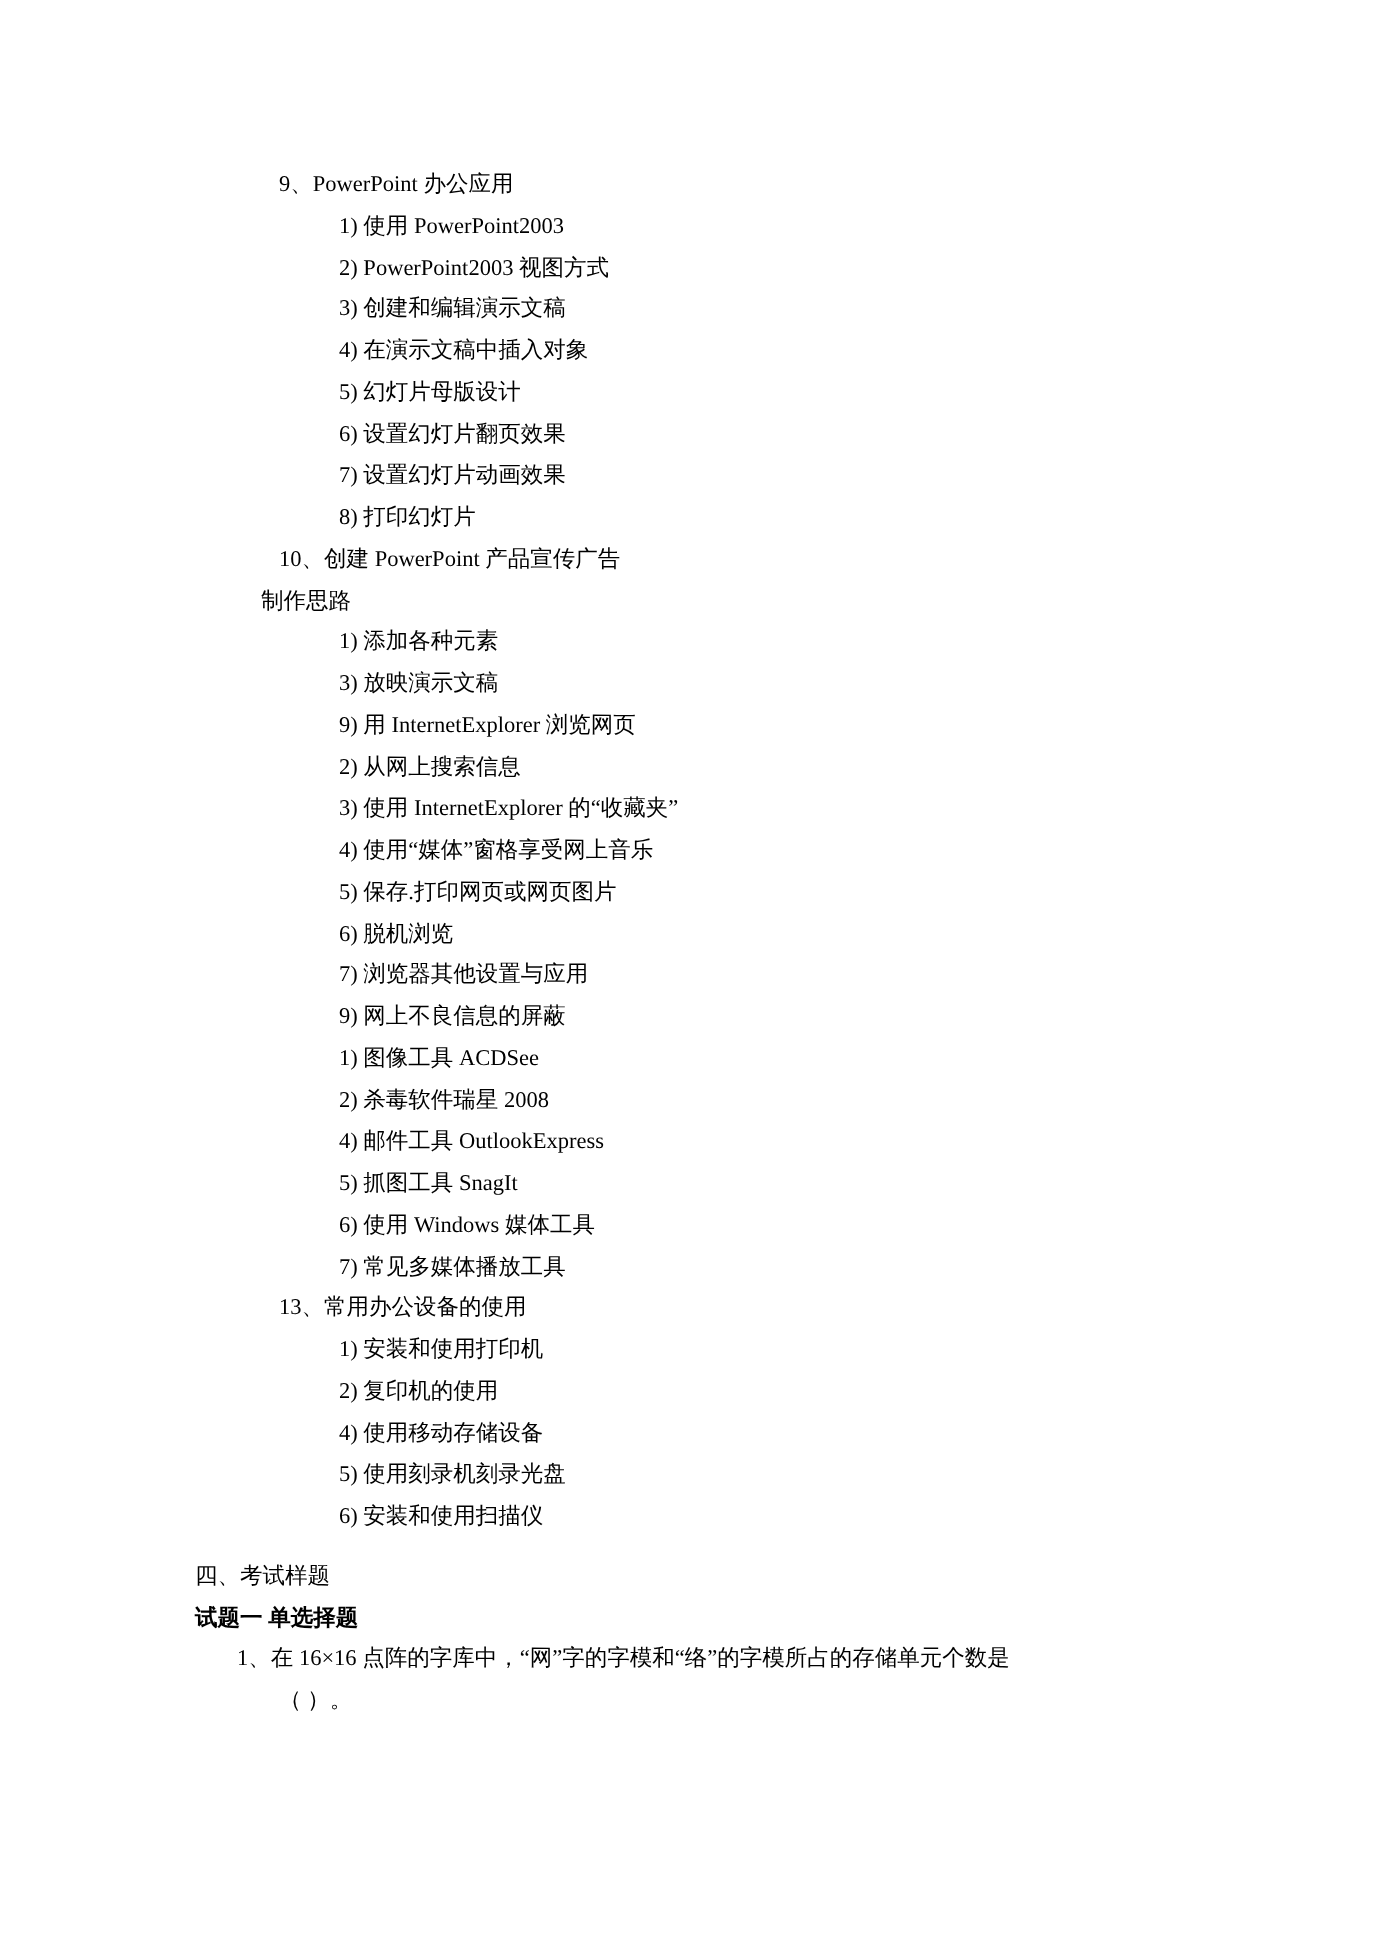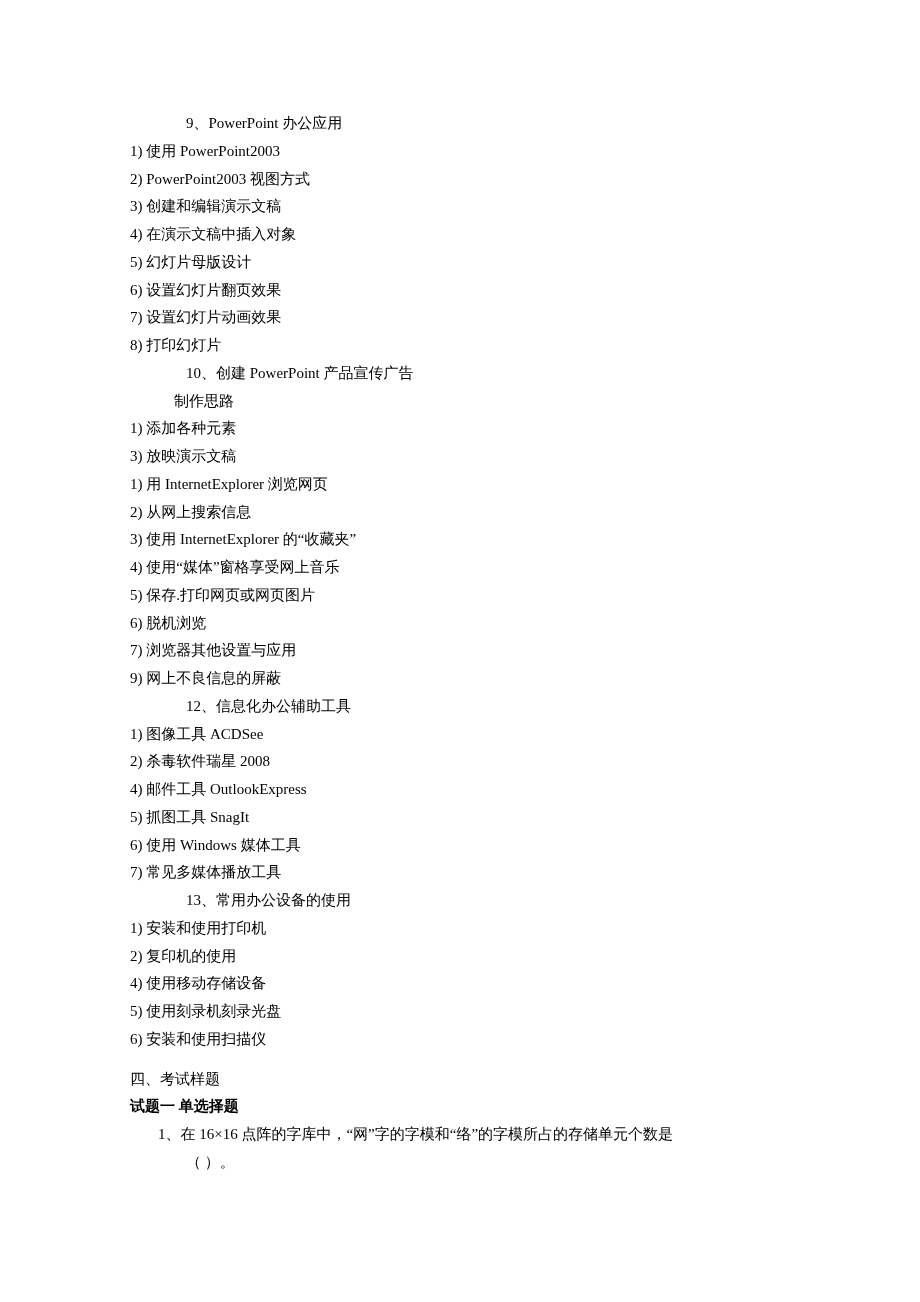--- a/index.html
+++ b/index.html
@@ -12,20 +12,21 @@
     line-height: 1.85;
     width: 920px;
   }
   .page {
     padding: 110px 130px 80px 130px;
   }
   .topic {
     margin-left: 56px;
   }
   .sub-item {
+    margin-left: 96px;
   }
   .prep-line {
     margin-left: 44px;
   }
   .section-heading {
     margin-left: 0;
     margin-top: 12px;
     font-family: Liberation Serif, serif;
   }
   .bold {
@@ -50,29 +51,28 @@
       <div class="sub-item">3)  创建和编辑演示文稿</div>
       <div class="sub-item">4)  在演示文稿中插入对象</div>
       <div class="sub-item">5)  幻灯片母版设计</div>
       <div class="sub-item">6)  设置幻灯片翻页效果</div>
       <div class="sub-item">7)  设置幻灯片动画效果</div>
       <div class="sub-item">8)  打印幻灯片</div>
       <div class="topic">10、创建 PowerPoint 产品宣传广告</div>
       <div class="prep-line">制作思路</div>
       <div class="sub-item">1)  添加各种元素</div>
       <div class="sub-item">3)  放映演示文稿</div>
-      <div class="sub-item">1)  用 InternetExplorer 浏览网页</div>
+      <div class="sub-item">9)  用 InternetExplorer 浏览网页</div>
       <div class="sub-item">2)  从网上搜索信息</div>
       <div class="sub-item">3)  使用 InternetExplorer 的“收藏夹”</div>
       <div class="sub-item">4)  使用“媒体”窗格享受网上音乐</div>
       <div class="sub-item">5)  保存.打印网页或网页图片</div>
       <div class="sub-item">6)  脱机浏览</div>
       <div class="sub-item">7)  浏览器其他设置与应用</div>
       <div class="sub-item">9)  网上不良信息的屏蔽</div>
-      <div class="topic">12、信息化办公辅助工具</div>
       <div class="sub-item">1)  图像工具 ACDSee</div>
       <div class="sub-item">2)  杀毒软件瑞星 2008</div>
       <div class="sub-item">4)  邮件工具 OutlookExpress</div>
       <div class="sub-item">5)  抓图工具 SnagIt</div>
       <div class="sub-item">6)  使用 Windows 媒体工具</div>
       <div class="sub-item">7)  常见多媒体播放工具</div>
       <div class="topic">13、常用办公设备的使用</div>
       <div class="sub-item">1)  安装和使用打印机</div>
       <div class="sub-item">2)  复印机的使用</div>
       <div class="sub-item">4)  使用移动存储设备</div>

